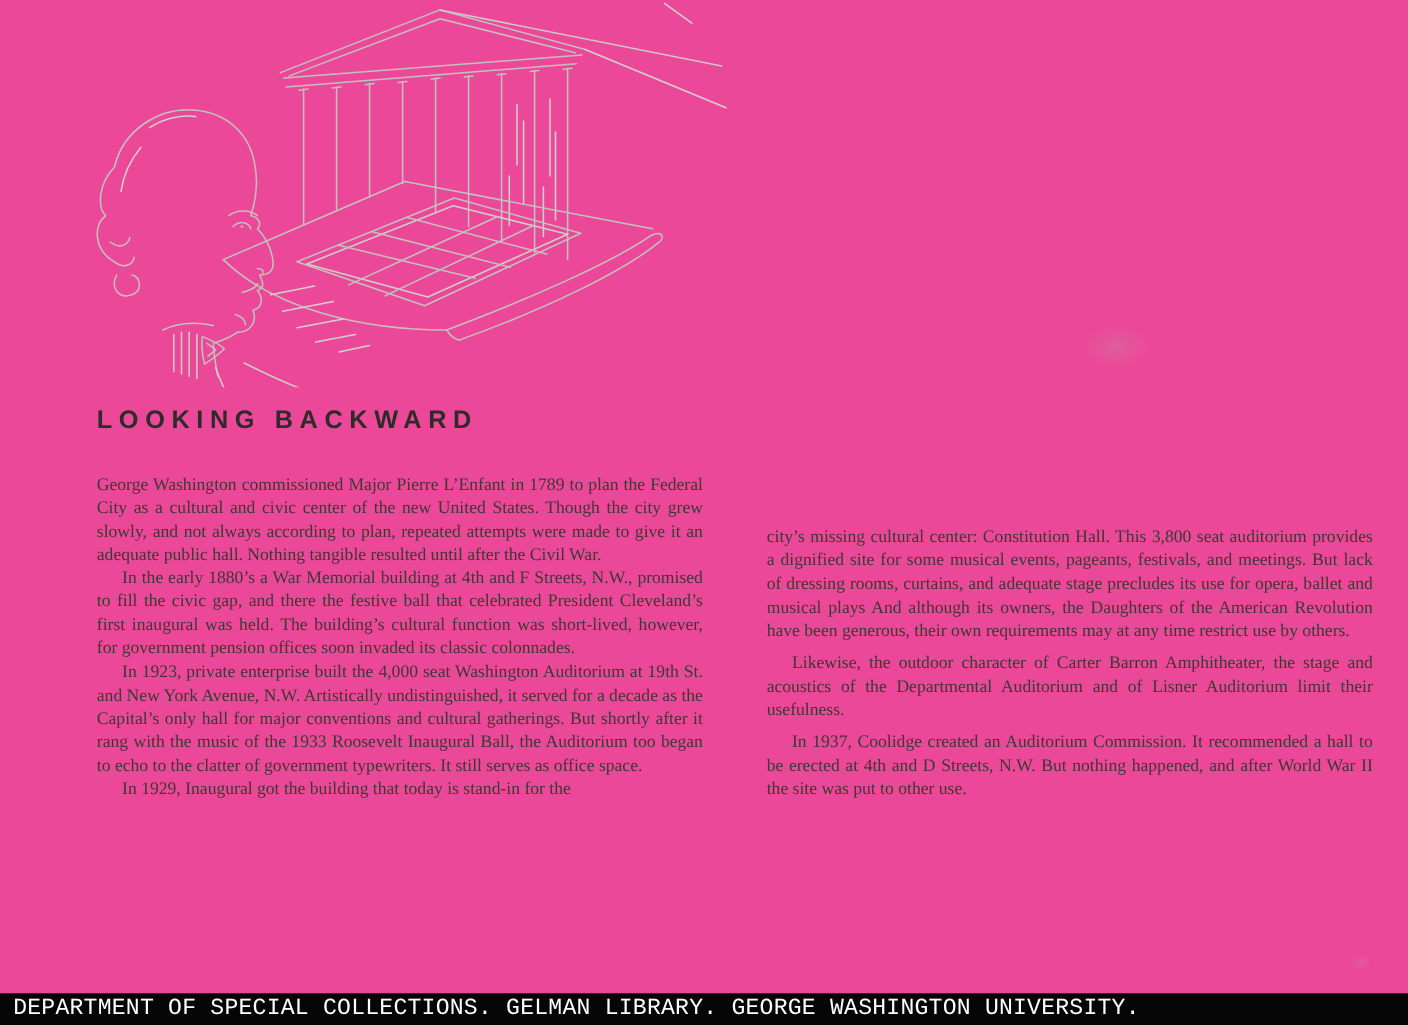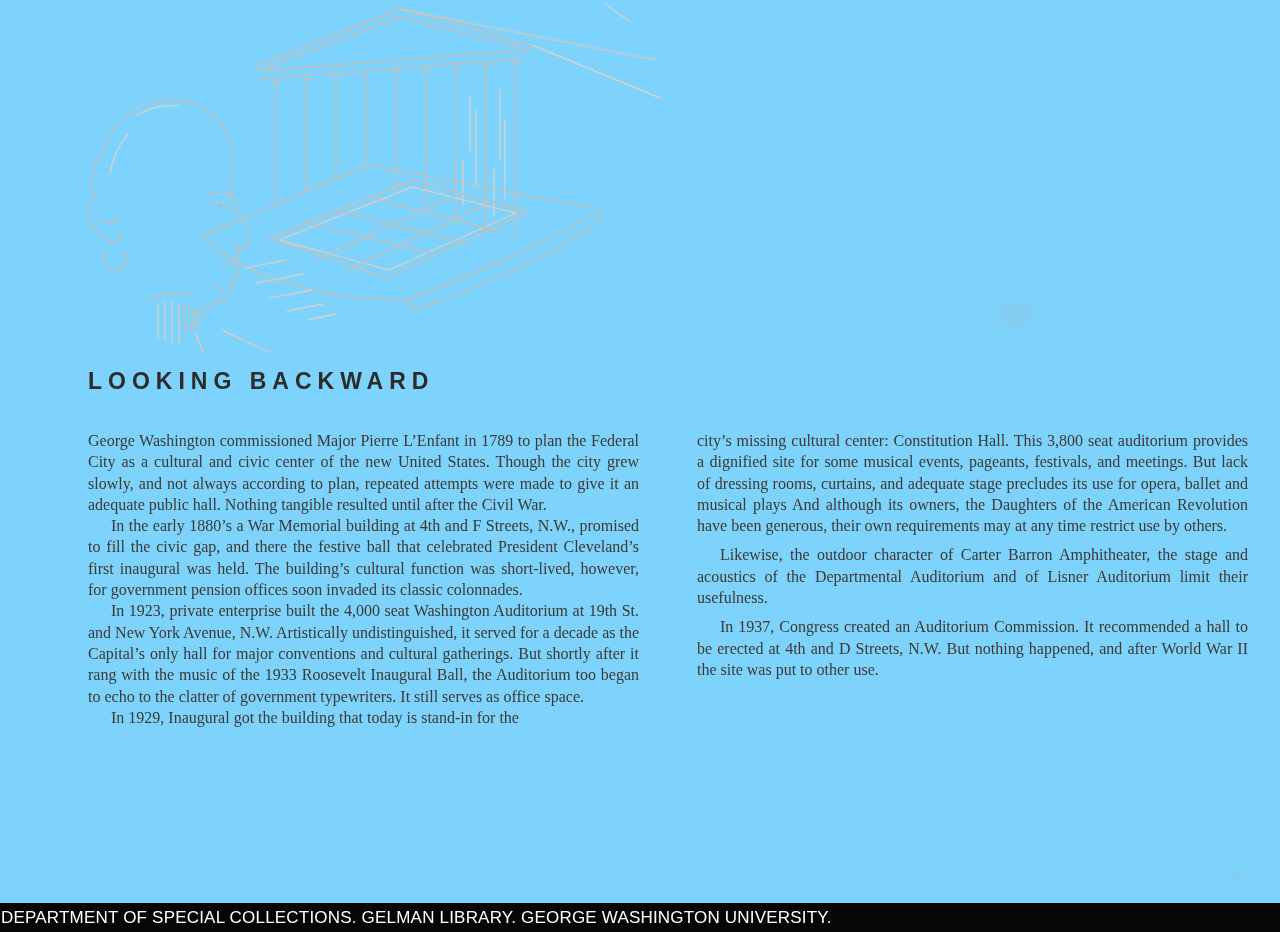--- a/index.html
+++ b/index.html
@@ -1,48 +1,48 @@
 <!DOCTYPE html>
 <html><head>
 <meta charset="utf-8">
 <style>
   html,body{margin:0;padding:0;background:#ffffff;}
   .page{
     position:relative;width:1280px;height:932px;overflow:hidden;
-    background:#7dd3fc;
+    background:#ec4899;
     font-family:"Liberation Serif", serif;
   }
   .sketch{position:absolute;left:8px;top:0;}
   .smudge{position:absolute;border-radius:50%;
     background:radial-gradient(closest-side, rgba(175,172,168,0.22), rgba(175,172,168,0));}
   .headline{
     position:absolute;left:88px;top:368px;margin:0;
     font-family:"Liberation Sans", sans-serif;
     font-size:23px;font-weight:700;letter-spacing:6px;color:#2d2c2a;
     white-space:nowrap;
   }
   .columns{
     position:absolute;left:88px;top:430px;width:1160px;
-    display:flex;gap:58px;
+    display:flex;gap:58px;align-items:flex-end;
   }
   .col{
     width:551px;text-align:justify;
     font-size:16px;line-height:21.3px;color:#3d3933;
   }
   .col p{margin:0;text-indent:23px;}
   .col p:first-child{text-indent:0;}
   .col-right p + p{margin-top:8px;}
   .footer{
     position:absolute;left:0;bottom:0;width:1280px;height:29px;
     background:#060606;display:flex;align-items:center;
   }
   .footer-text{
-    font-family:Liberation Sans, sans-serif;
-    color:#ffffff;font-size:17px;letter-spacing:0.2px;
-    padding-left:1px;white-space:nowrap;
+    font-family:Liberation Mono, monospace;
+    color:#ffffff;font-size:21px;letter-spacing:0.2px;
+    padding-left:12px;white-space:nowrap;
   }
 </style>
 </head>
 <body>
 
 <div class="page">
 
   <svg class="sketch" width="660" height="352" viewBox="0 0 660 352" role="img" aria-label="Pencil sketch of George Washington's profile beside a classical columned portico and an unrolled L'Enfant plan of the Federal City">
     <g fill="none" stroke="#c3c1bd" stroke-width="1.4" stroke-linecap="round" stroke-linejoin="round">
 
@@ -157,21 +157,21 @@
   <div class="columns">
     <div class="col col-left">
         <p>George Washington commissioned Major Pierre L’Enfant in 1789 to plan the Federal City as a cultural and civic center of the new United States. Though the city grew slowly, and not always according to plan, repeated attempts were made to give it an adequate public hall. Nothing tangible resulted until after the Civil War.</p>
         <p>In the early 1880’s a War Memorial building at 4th and F Streets, N.W., promised to fill the civic gap, and there the festive ball that celebrated President Cleveland’s first inaugural was held. The building’s cultural function was short-lived, however, for government pension offices soon invaded its classic colonnades.</p>
         <p>In 1923, private enterprise built the 4,000 seat Washington Auditorium at 19th St. and New York Avenue, N.W. Artistically undistinguished, it served for a decade as the Capital’s only hall for major conventions and cultural gatherings. But shortly after it rang with the music of the 1933 Roosevelt Inaugural Ball, the Auditorium too began to echo to the clatter of government typewriters. It still serves as office space.</p>
         <p>In 1929, Inaugural got the building that today is stand-in for the</p>
       </div>
     <div class="col col-right">
         <p>city’s missing cultural center: Constitution Hall. This 3,800 seat auditorium provides a dignified site for some musical events, pageants, festivals, and meetings. But lack of dressing rooms, curtains, and adequate stage precludes its use for opera, ballet and musical plays And although its owners, the Daughters of the American Revolution have been generous, their own requirements may at any time restrict use by others.</p>
         <p>Likewise, the outdoor character of Carter Barron Amphitheater, the stage and acoustics of the Departmental Auditorium and of Lisner Auditorium limit their usefulness.</p>
-        <p>In 1937, Congress created an Auditorium Commission. It recommended a hall to be erected at 4th and D Streets, N.W. But nothing happened, and after World War II the site was put to other use.</p>
+        <p>In 1937, Coolidge created an Auditorium Commission. It recommended a hall to be erected at 4th and D Streets, N.W. But nothing happened, and after World War II the site was put to other use.</p>
       </div>
   </div>
 
   <div class="footer">
     <span class="footer-text">DEPARTMENT OF SPECIAL COLLECTIONS. GELMAN LIBRARY. GEORGE WASHINGTON UNIVERSITY.</span>
   </div>
 
 </div>
 
 </body></html>

